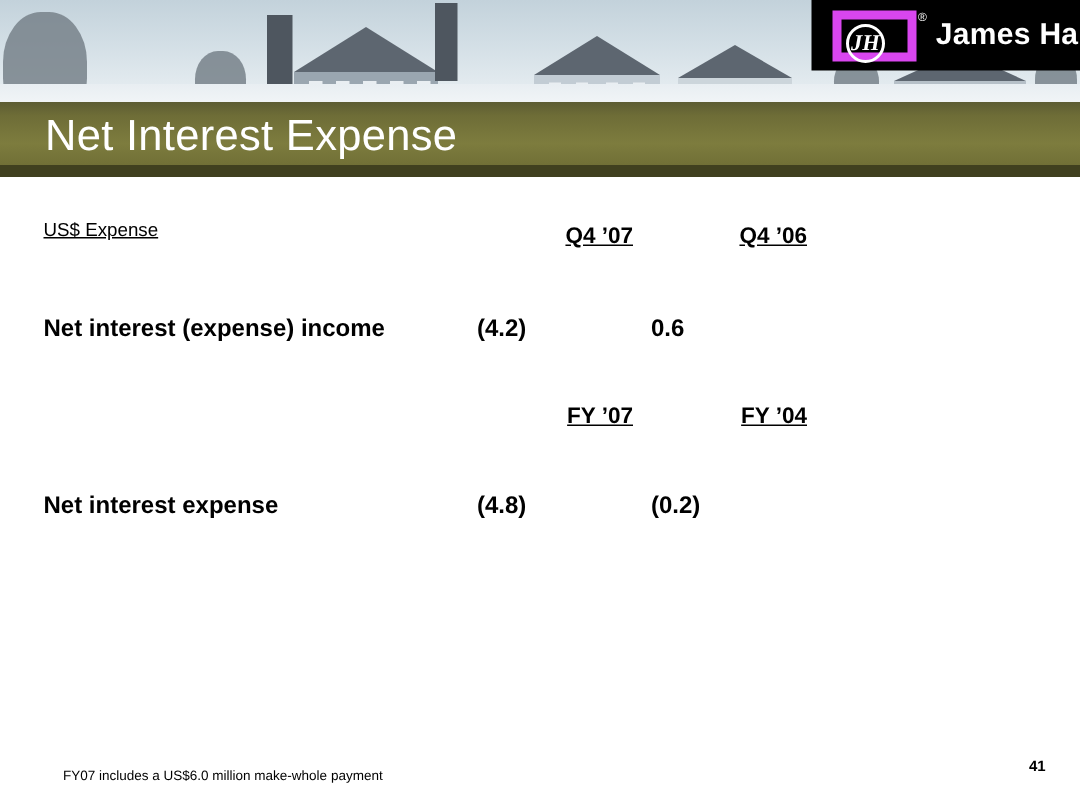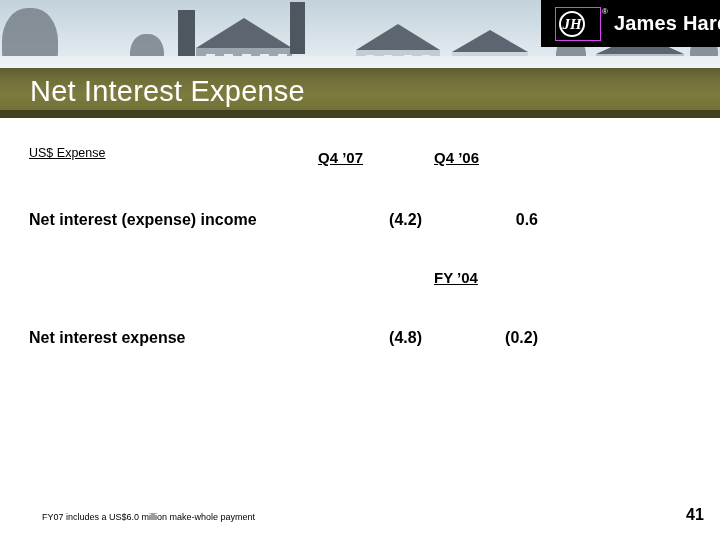--- a/index.html
+++ b/index.html
@@ -103,21 +103,21 @@
     background: #000000;
     z-index: 8;
     display: flex;
     align-items: center;
   }
   .logo-mark {
     position: relative;
     width: 34px;
     height: 34px;
     margin-left: 14px;
-    border: 1px solid #d946ef;
+    border: 6px solid #d946ef;
     box-sizing: border-box;
     flex: none;
     padding-left: 44px;
   }
   .logo-mark .circle {
     position: absolute;
     left: 3px; top: 3px;
     width: 26px; height: 26px;
     border: 2px solid #ffffff;
     border-radius: 50%;
@@ -168,58 +168,58 @@
     font-size: 12.5px;
     text-decoration: underline;
     white-space: nowrap;
   }
 
   .col-head {
     position: absolute;
     font-size: 15px;
     font-weight: bold;
     text-decoration: underline;
-    text-align: left;
+    text-align: right;
     white-space: nowrap;
   }
   .col-a { left: 318px; width: 104px; }
   .col-b { left: 434px; width: 104px; }
 
   .head-row1 { top: 31px; }
   .head-row2 { top: 151px; }
 
   .row-label {
     position: absolute;
     left: 29px;
     font-size: 16px;
     font-weight: bold;
     white-space: nowrap;
   }
   .row-value {
     position: absolute;
     font-size: 16px;
     font-weight: bold;
-    text-align: right;
+    text-align: left;
     white-space: nowrap;
   }
   .row1 { top: 93px; }
   .row2 { top: 211px; }
 
   .footnote {
     position: absolute;
     left: 42px;
     top: 394px;
     font-size: 9px;
     white-space: nowrap;
   }
   .page-number {
     position: absolute;
     left: 686px;
     top: 388px;
-    font-size: 16px;
+    font-size: 10px;
     font-weight: bold;
     white-space: nowrap;
     text-align: center;
   }
 </style>
 </head>
 <body>
 
 <div class="banner">
   <div class="banner-photo">
@@ -276,20 +276,21 @@
 
   <div class="units-label">US$ Expense</div>
 
   <div class="col-head col-a head-row1">Q4 ’07</div>
   <div class="col-head col-b head-row1">Q4 ’06</div>
 
   <div class="row-label row1">Net interest (expense) income</div>
   <div class="row-value col-a row1">(4.2)</div>
   <div class="row-value col-b row1">0.6</div>
 
+  <div class="col-head col-a head-row2">FY ’07</div>
   <div class="col-head col-b head-row2">FY ’04</div>
 
   <div class="row-label row2">Net interest expense</div>
   <div class="row-value col-a row2">(4.8)</div>
   <div class="row-value col-b row2">(0.2)</div>
 
   <div class="footnote">FY07 includes a US$6.0 million make-whole payment</div>
 
   <div class="page-number">41</div>
 </div>

